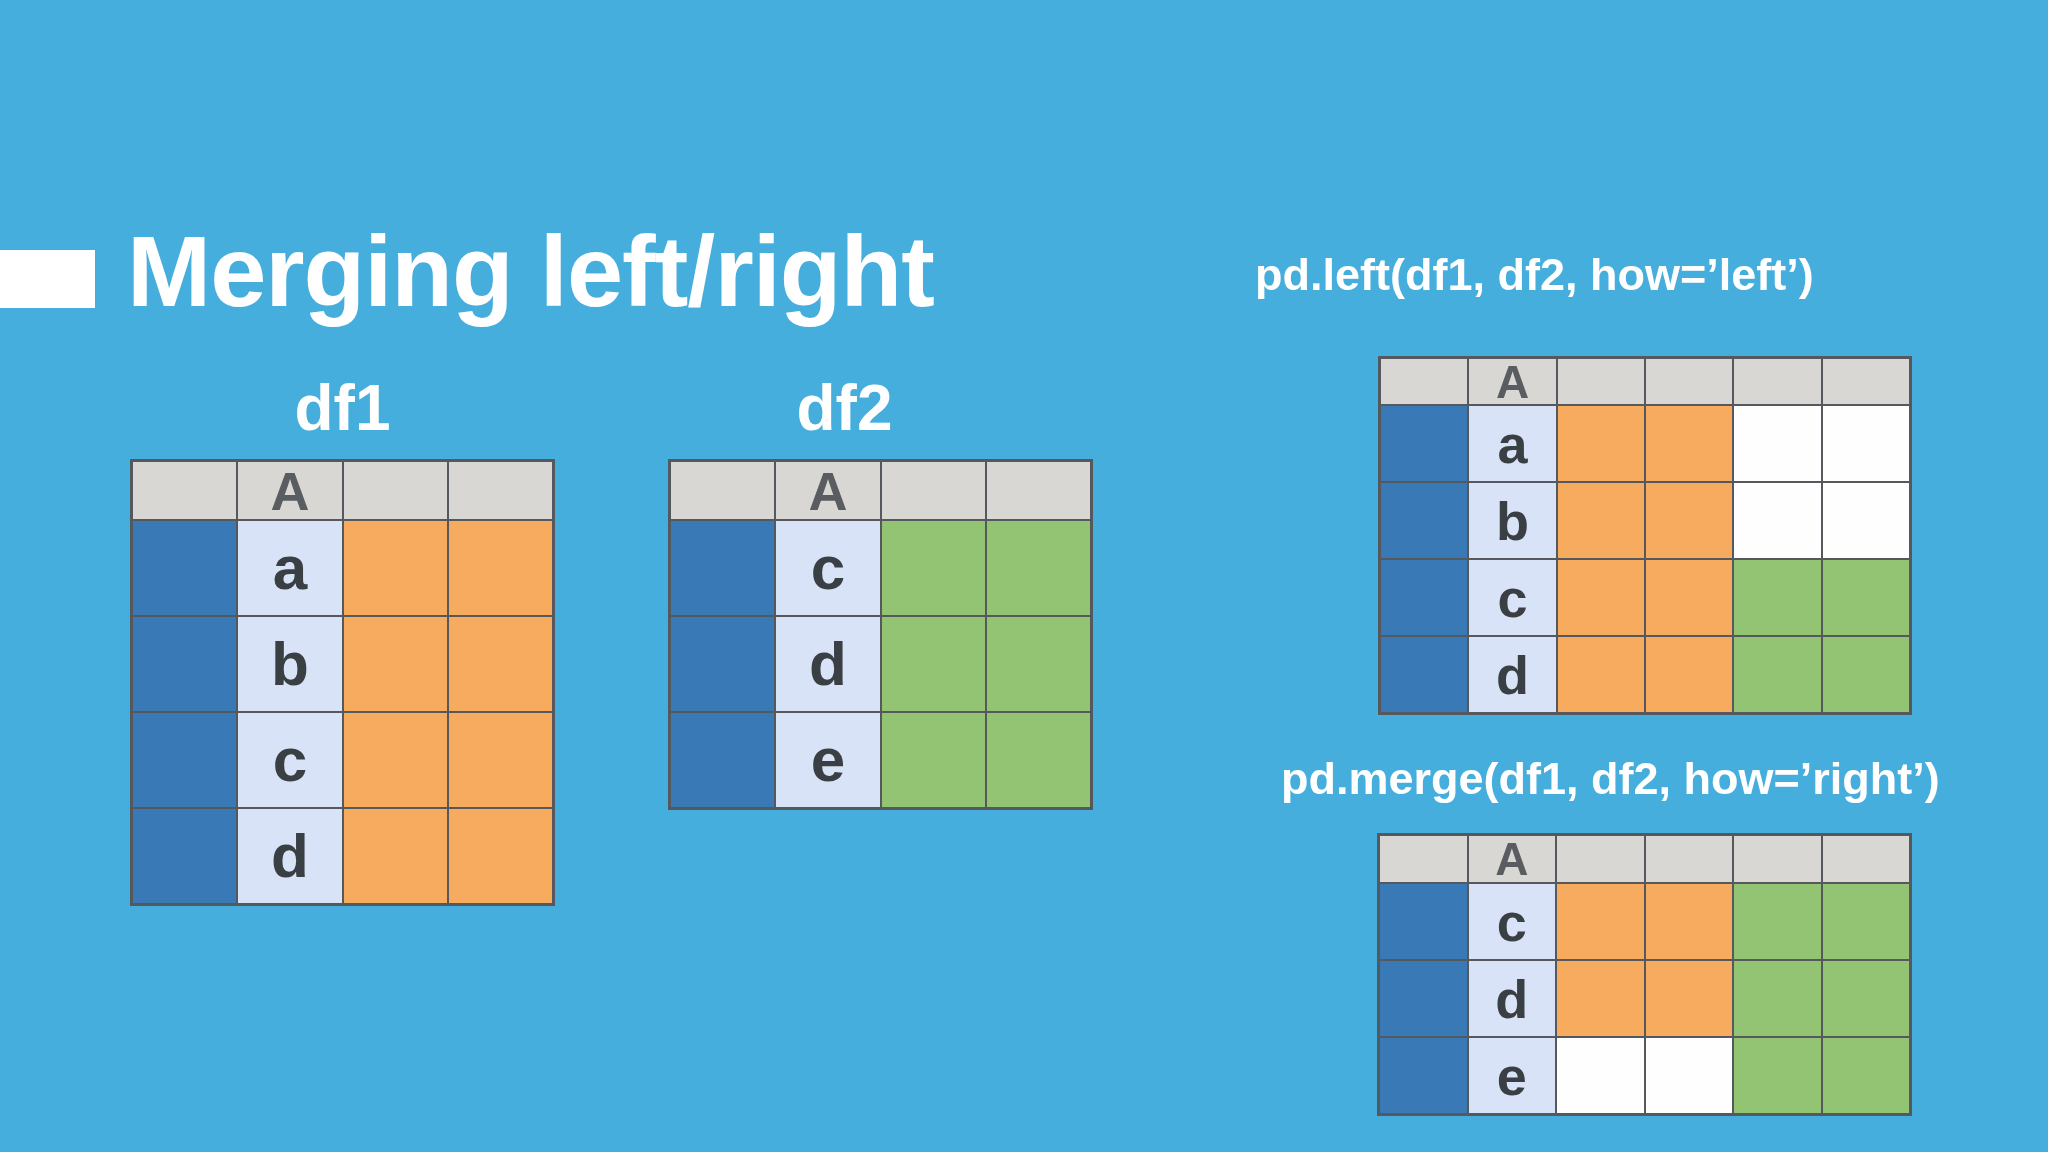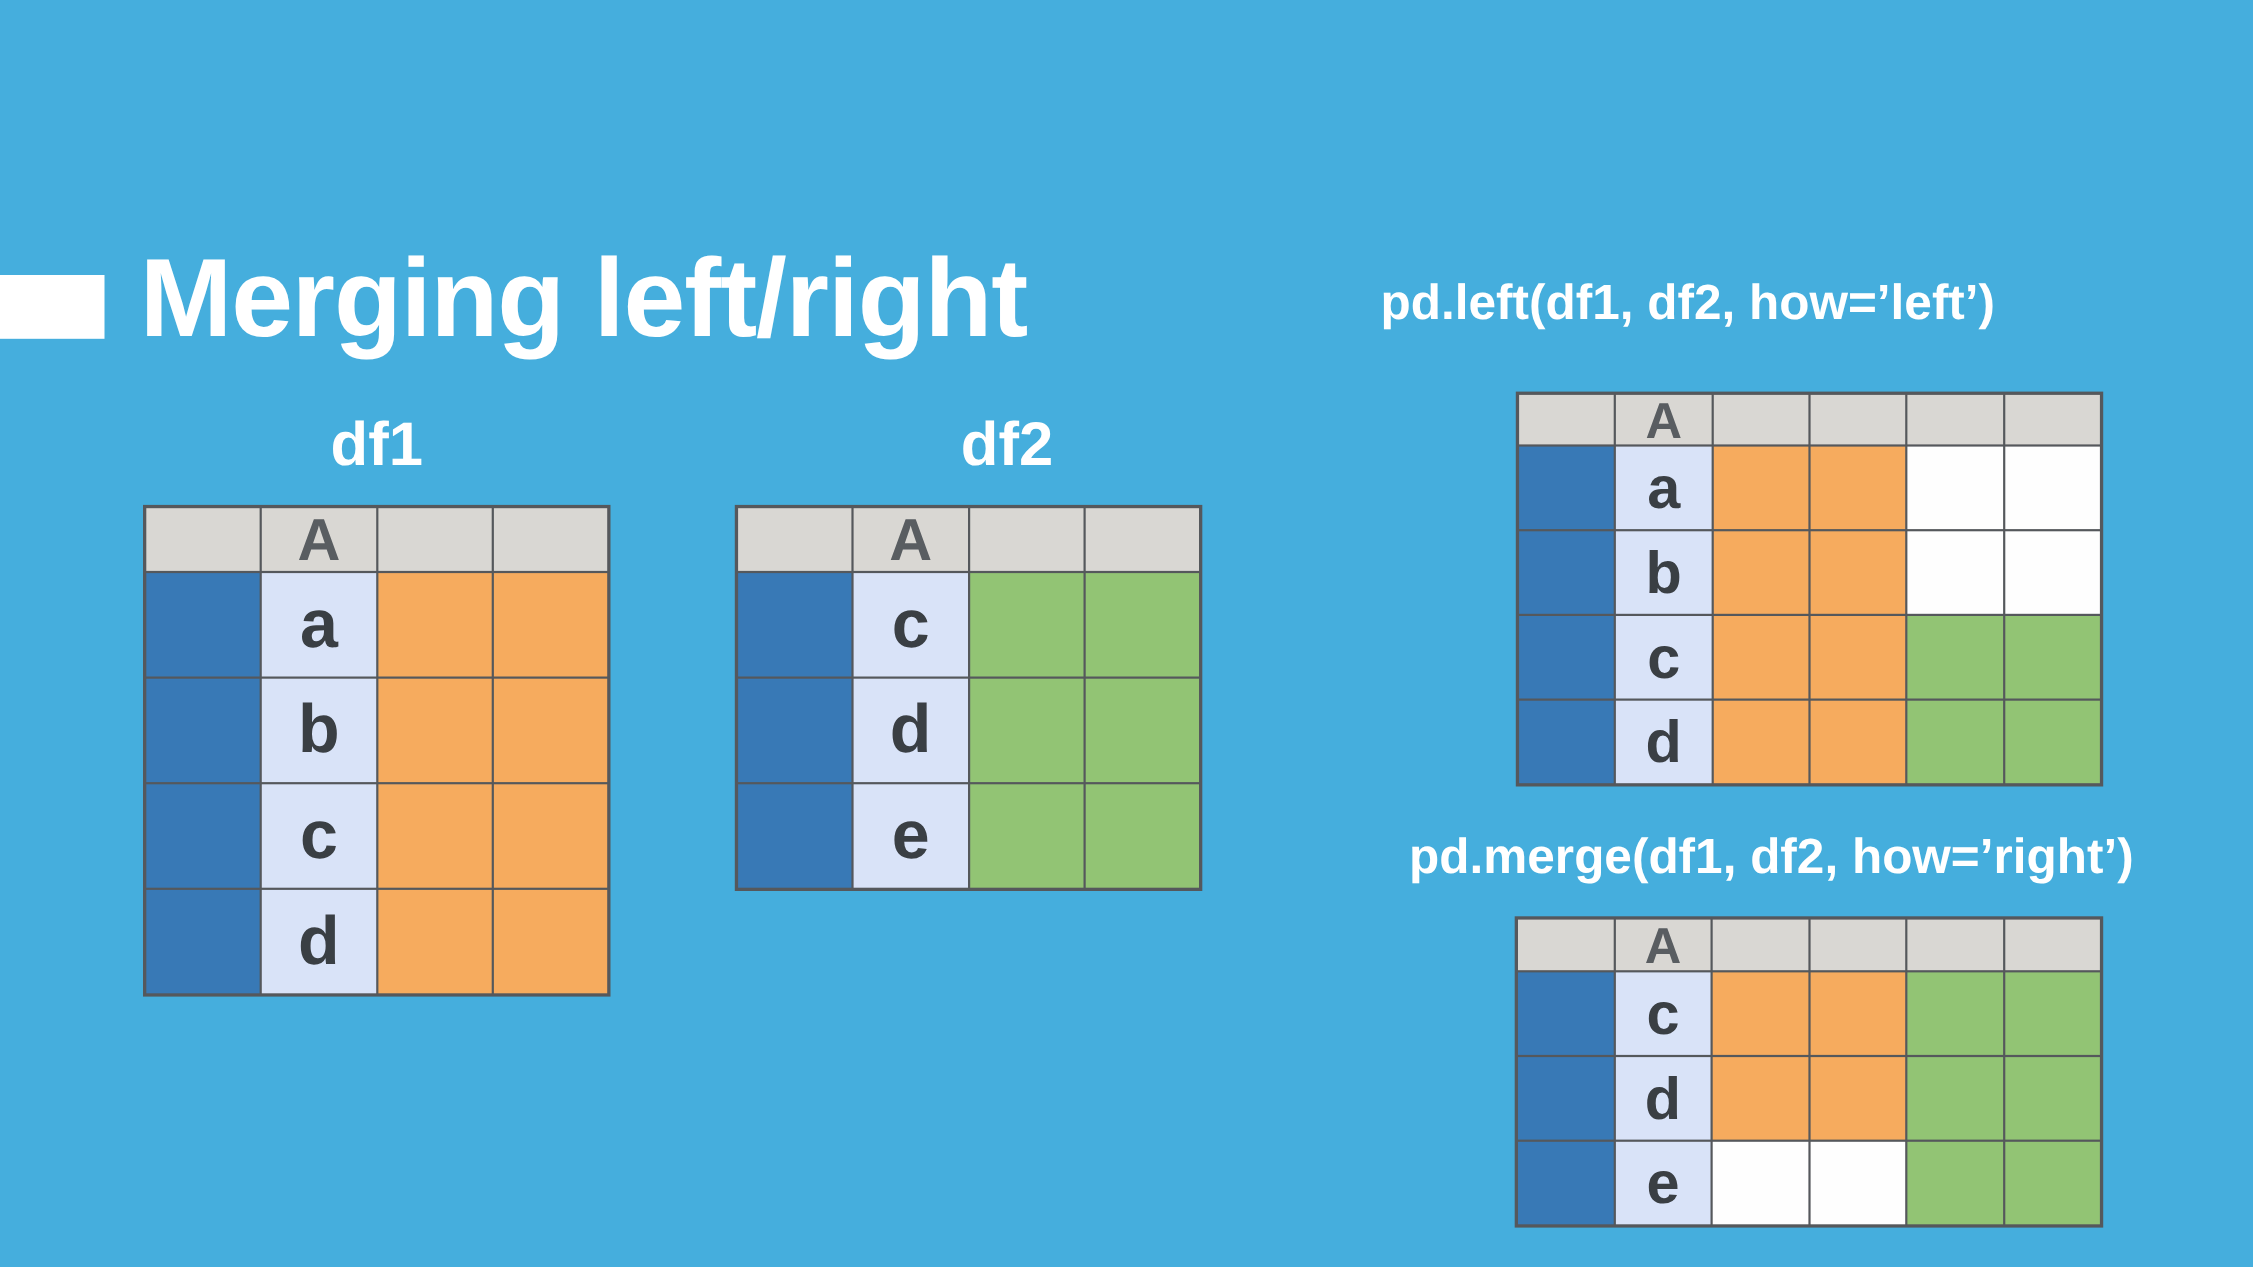--- a/index.html
+++ b/index.html
@@ -26,28 +26,28 @@
     font-size: 101px;
     font-weight: bold;
     color: var(--title-text, #FFFFFF);
     letter-spacing: -1px;
     line-height: 1.05;
     white-space: nowrap;
     text-align: right;
   }
   .df-label {
     position: absolute;
-    font-size: 56px;
+    font-size: 64px;
     font-weight: bold;
     color: #FFFFFF;
     text-align: center;
     line-height: 1;
   }
   #label-df1 { left: 130px; width: 425px; top: 376px; }
-  #label-df2 { left: 703px; width: 425px; top: 376px; }
+  #label-df2 { left: 632px; width: 425px; top: 376px; }
   .code-label {
     position: absolute;
     font-size: 45px;
     font-weight: bold;
     color: #FFFFFF;
     white-space: nowrap;
     line-height: 1;
   }
   #code-merge-left  { left: 1255px; top: 252px; }
   #code-merge-right { left: 1281px; top: 756px; }

